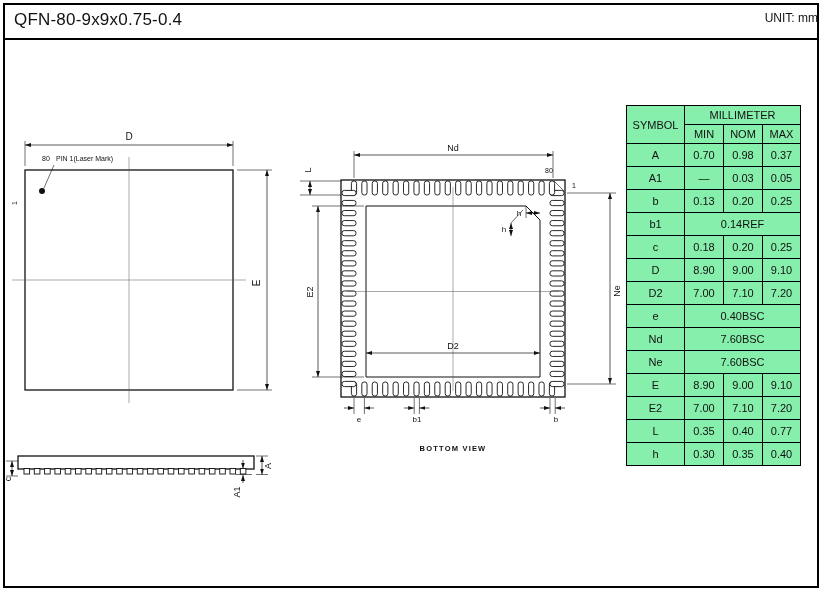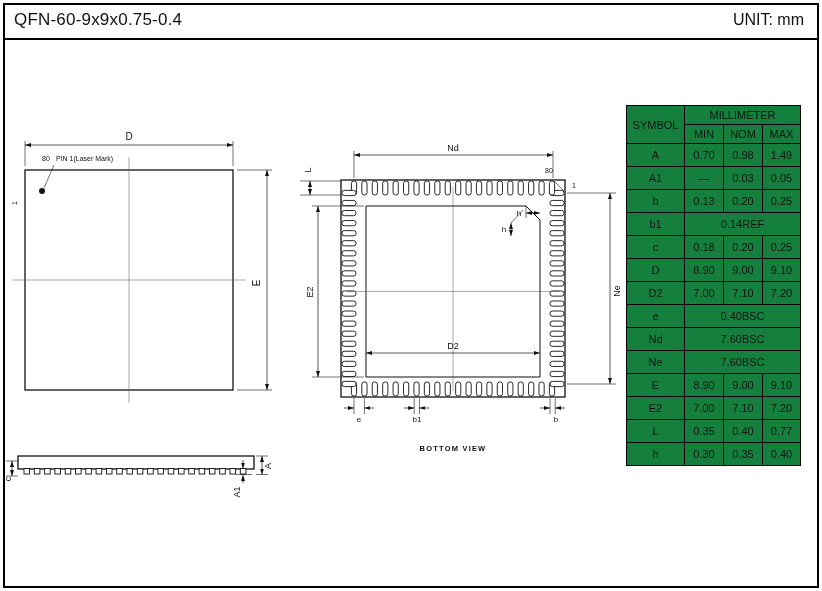--- a/index.html
+++ b/index.html
@@ -1,43 +1,43 @@
 <!DOCTYPE html>
 <html><head>
 <meta charset="utf-8">
 <style>
   *{box-sizing:border-box;margin:0;padding:0}
   html,body{width:822px;height:591px}
   body{position:relative;background:#fff;font-family:"Liberation Sans",sans-serif;color:#111;overflow:hidden}
   .frame{position:absolute;left:3px;top:3px;right:3px;bottom:3px;border:2px solid #000;pointer-events:none}
   .hline{position:absolute;left:3px;right:3px;top:38px;border-top:2px solid #000}
   .title{position:absolute;left:14px;top:10px;font-size:17px;letter-spacing:.2px}
-  .unit{position:absolute;right:18px;top:11px;font-size:16px}
+  .unit{position:absolute;right:4px;top:11px;font-size:12px}
   svg.canvas{position:absolute;left:0;top:0}
   .outline{fill:none;stroke:#111;stroke-width:1.3}
   .pad{fill:none;stroke:#111;stroke-width:1}
   .pin{fill:#fff;stroke:#111;stroke-width:.9}
   .ext{stroke:#111;stroke-width:.6;fill:none}
   .cl{stroke:#555;stroke-width:.5;fill:none}
   .dim{stroke:#111;stroke-width:.7;fill:none;marker-start:url(#arw);marker-end:url(#arw)}
   .dimA{stroke:#111;stroke-width:.7;fill:none;marker-end:url(#arw)}
   .lbl{font-family:"Liberation Sans",sans-serif;font-size:10px;fill:#111}
   .lbl9{font-size:9px}.lbl8{font-size:8px}.lbl7{font-size:7px}
   .cap{font-size:7.5px;font-weight:bold;letter-spacing:1.2px}
-  .dim-table{position:absolute;left:626px;top:105px;border-collapse:collapse;table-layout:fixed;font-size:11px;background:#15803d}
+  .dim-table{position:absolute;left:626px;top:105px;border-collapse:collapse;table-layout:fixed;font-size:11px;background:#86efac}
   .dim-table th,.dim-table td{border:1px solid #000;text-align:center;vertical-align:middle;font-weight:normal;padding:0 2px}
   .dim-table th{height:19px}
   .dim-table td{height:23px}
 </style>
 </head>
 <body>
 
 <div class="frame"></div>
 <div class="hline"></div>
-<div class="title">QFN-60-9x9x0.75-0.4</div>
+<div class="title">QFN-80-9x9x0.75-0.4</div>
 <div class="unit">UNIT: mm</div>
 
 <svg class="canvas" width="822" height="591" viewBox="0 0 822 591">
   <defs>
     <marker id="arw" viewBox="0 0 6 4" markerWidth="6" markerHeight="4" refX="6" refY="2" orient="auto-start-reverse" markerUnits="userSpaceOnUse">
       <path d="M0,0 L6,2 L0,4 Z" fill="#111"></path>
     </marker>
   </defs>
 
   <g>
@@ -286,21 +286,21 @@
       <th>MIN</th>
       <th>NOM</th>
       <th>MAX</th>
     </tr>
   </thead>
   <tbody id="dim-tbody">
       <tr>
         <td>A</td>
         <td>0.70</td>
         <td>0.98</td>
-        <td>1.49</td>
+        <td>0.37</td>
       </tr>
       <tr>
         <td>A1</td>
         <td>—</td>
         <td>0.03</td>
         <td>0.05</td>
       </tr>
       <tr>
         <td>b</td>
         <td>0.13</td>

